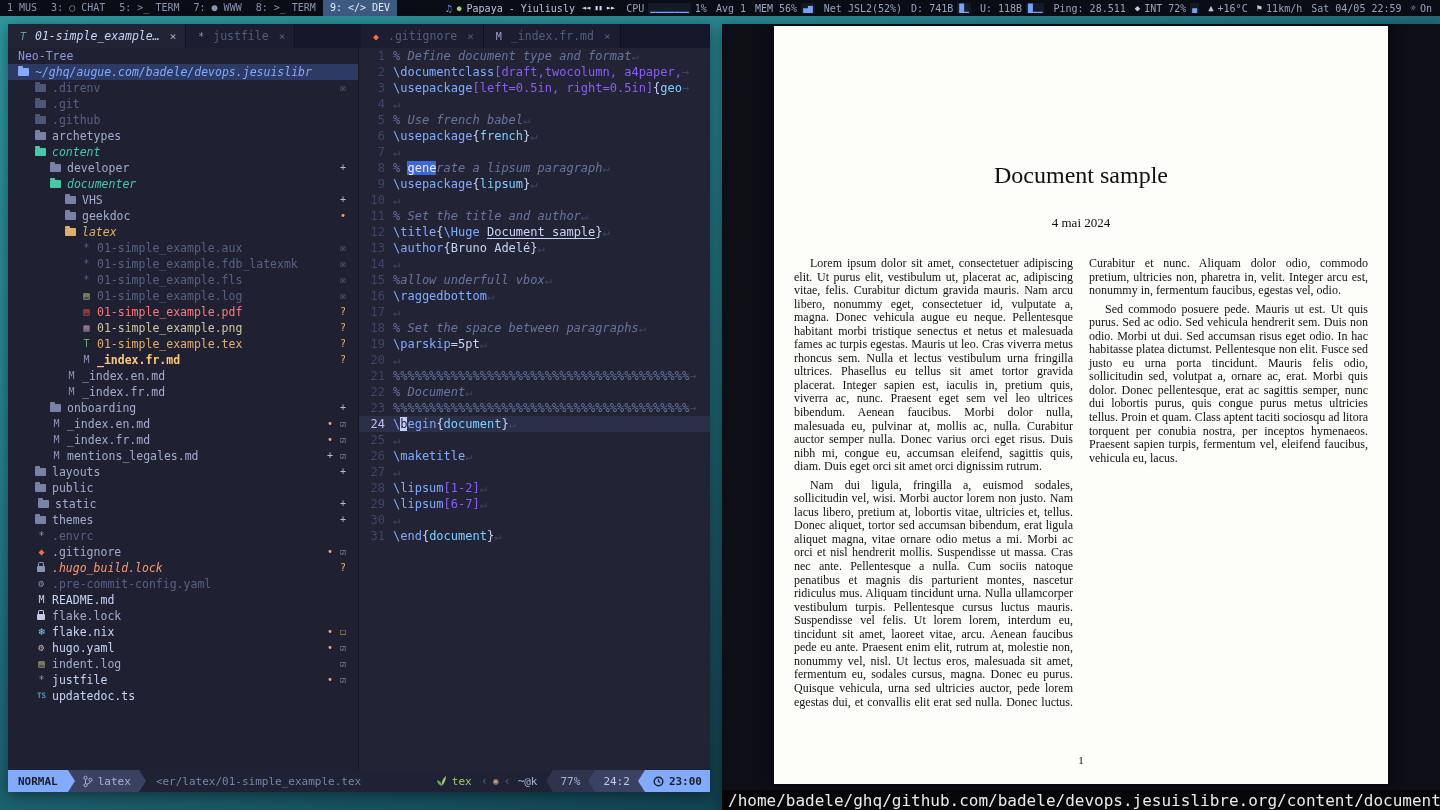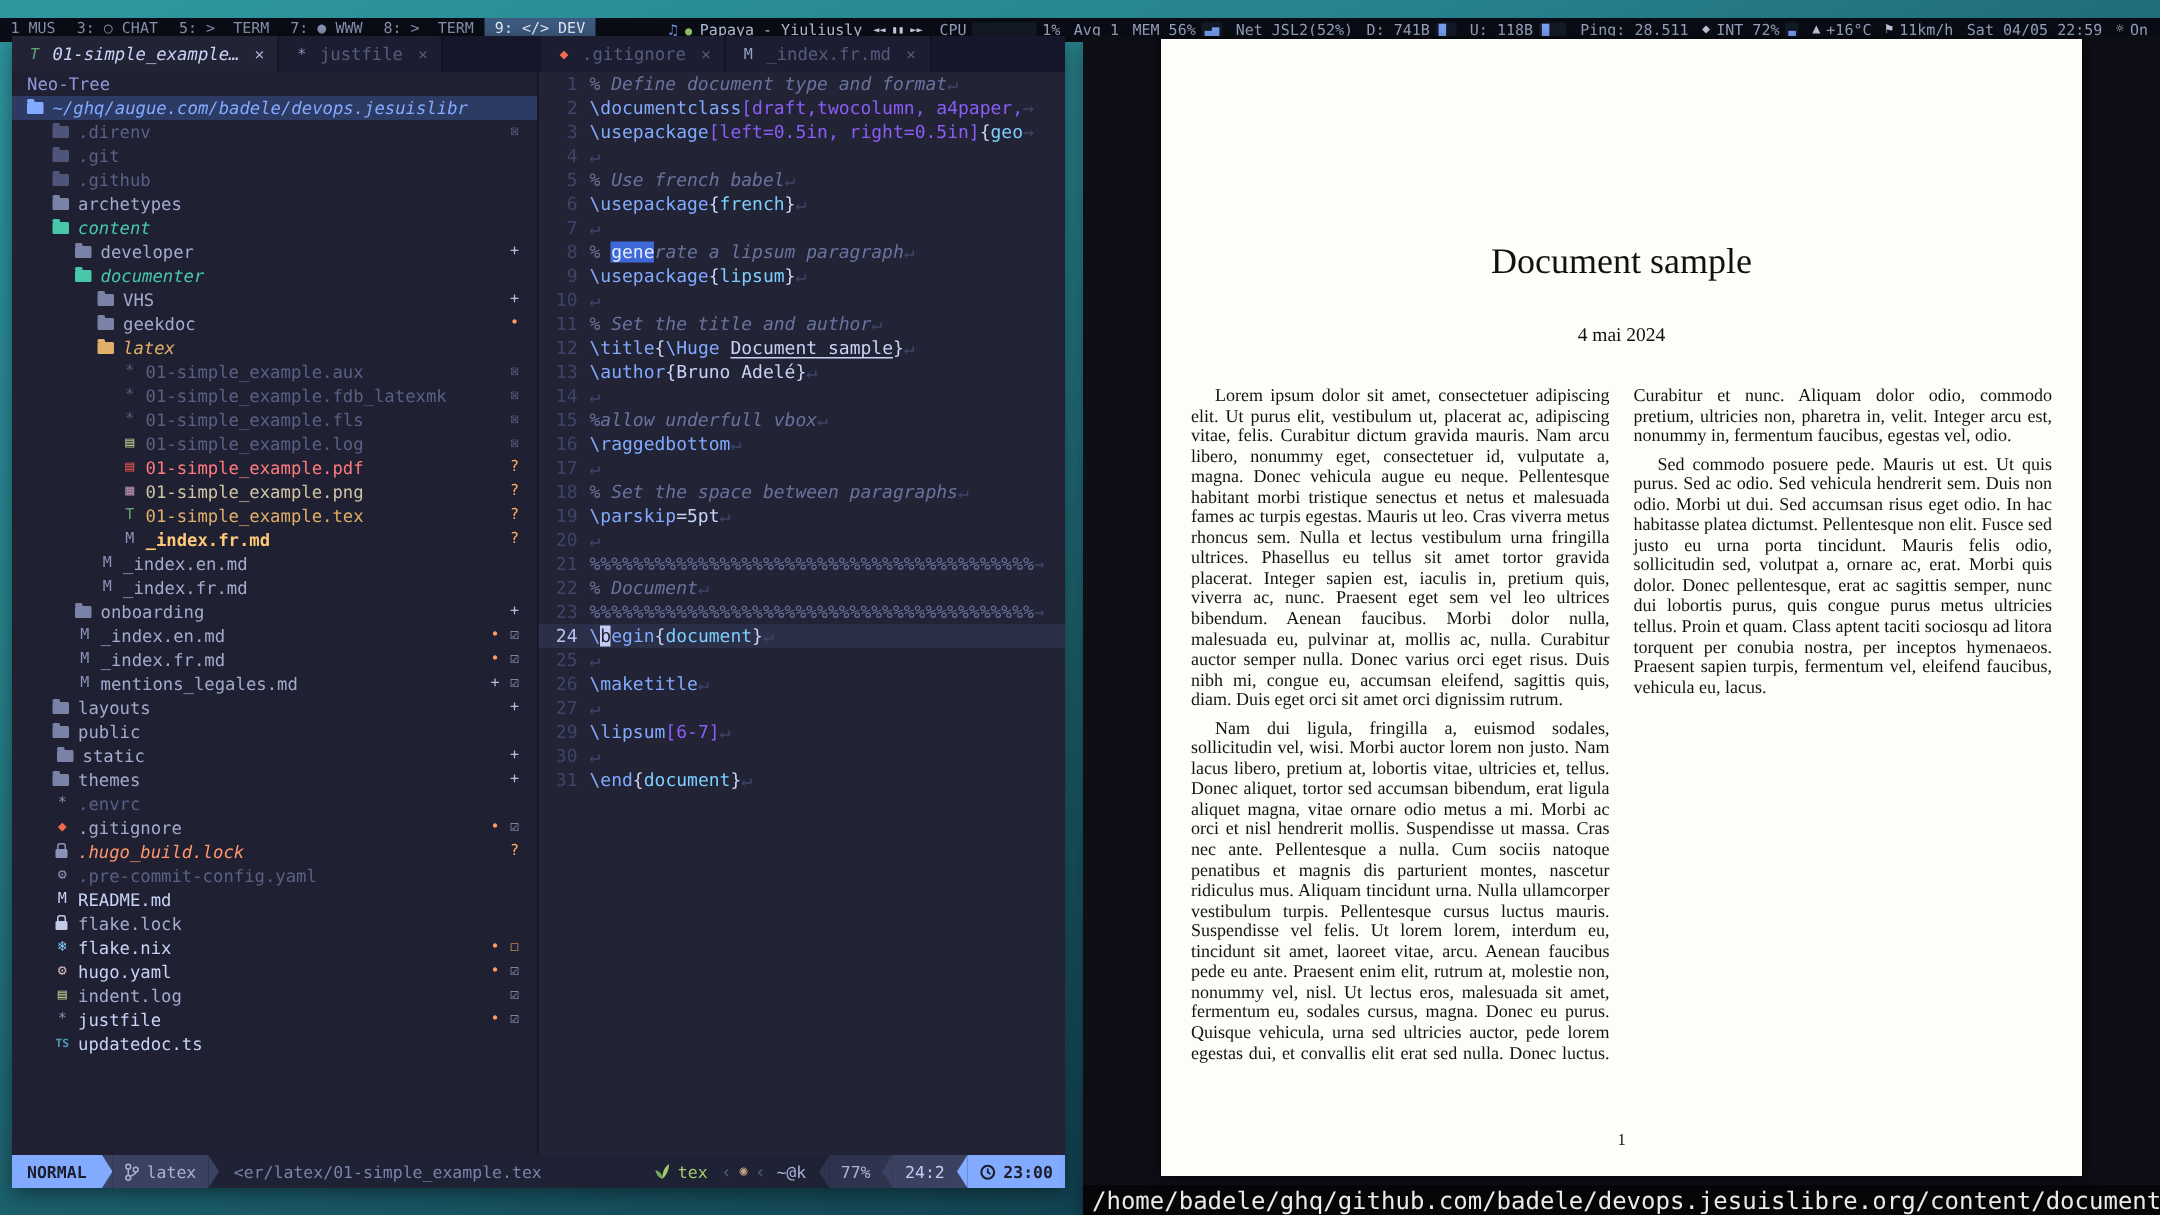--- a/index.html
+++ b/index.html
@@ -4,21 +4,21 @@
 <style>
   * { box-sizing: border-box; margin: 0; padding: 0; }
   html,body { width:1440px; height:810px; overflow:hidden; }
   body {
     font-family:"DejaVu Sans Mono", monospace;
     background: linear-gradient(155deg,#2e98a0 0%,#27828d 30%,#1a5a68 60%,#0f3a4a 85%,#0c2f3d 100%);
     position:relative;
   }
 
   
-  #topbar { position:absolute; left:0; top:12px; width:1440px; height:16px; background:#0a0d15;
+  #topbar { position:absolute; left:0; top:0; width:1440px; height:16px; background:#0a0d15;
             display:flex; align-items:center; font-size:10px; color:#9aa3bf; }
   .ws-list { display:flex; align-items:center; height:16px; }
   .ws { padding:0 7px; height:16px; line-height:16px; white-space:pre; color:#8a93af; }
   .ws.active { background:#3d5a80; color:#e3ecf8; }
   .tb-right { margin-left:auto; display:flex; align-items:center; gap:9px; padding-right:8px; white-space:pre; }
   .media { display:flex; align-items:center; gap:5px; color:#b9c3de; }
   .m-note { color:#7aa2f7; }
   .m-dot { color:#9ece6a; font-size:8px; }
   .m-controls { display:flex; align-items:center; }
   .m-controls span { margin:0 2px; font-size:7px; color:#cdd6ee; }
@@ -307,20 +307,24 @@
           </div>
           <div class="eline">
             <span class="nr">26</span>
             <span class="ltxt"><span class="s-cmd">\maketitle</span><span class="s-ws">↵</span></span>
           </div>
           <div class="eline">
             <span class="nr">27</span>
             <span class="ltxt"><span class="s-ws">↵</span></span>
           </div>
           <div class="eline">
+            <span class="nr">28</span>
+            <span class="ltxt"><span class="s-cmd">\lipsum</span><span class="s-pr">[1-2]</span><span class="s-ws">↵</span></span>
+          </div>
+          <div class="eline">
             <span class="nr">29</span>
             <span class="ltxt"><span class="s-cmd">\lipsum</span><span class="s-pr">[6-7]</span><span class="s-ws">↵</span></span>
           </div>
           <div class="eline">
             <span class="nr">30</span>
             <span class="ltxt"><span class="s-ws">↵</span></span>
           </div>
           <div class="eline">
             <span class="nr">31</span>
             <span class="ltxt"><span class="s-cmd">\end</span><span class="s-fg">{</span><span class="s-arg">document</span><span class="s-fg">}</span><span class="s-ws">↵</span></span>

